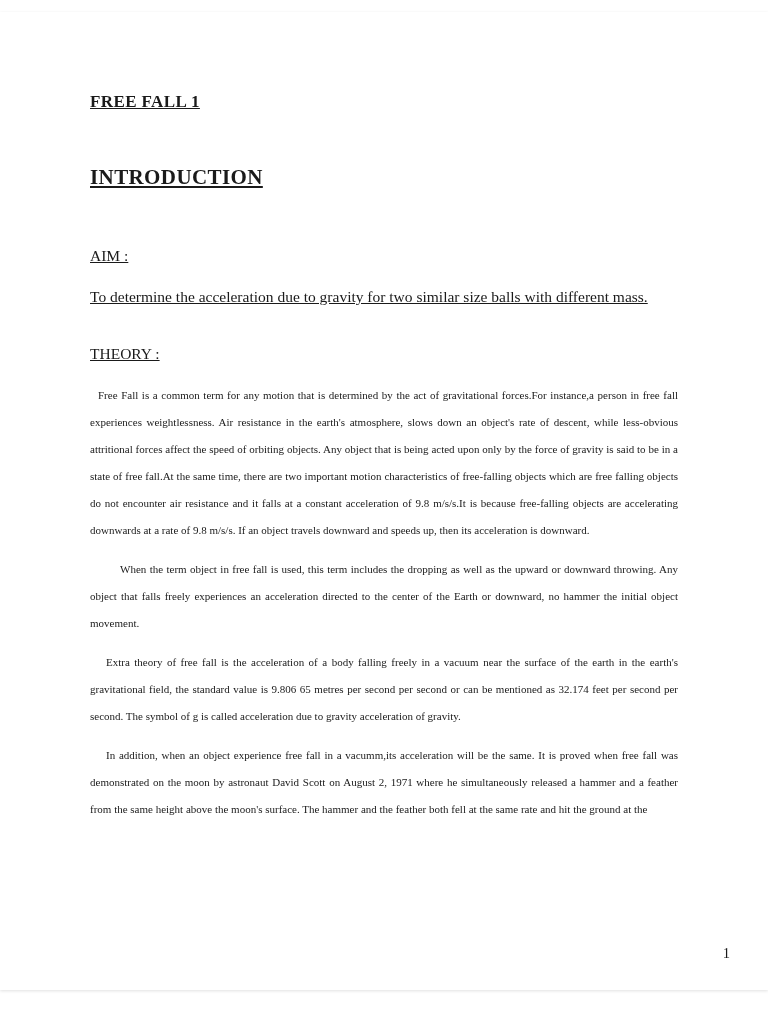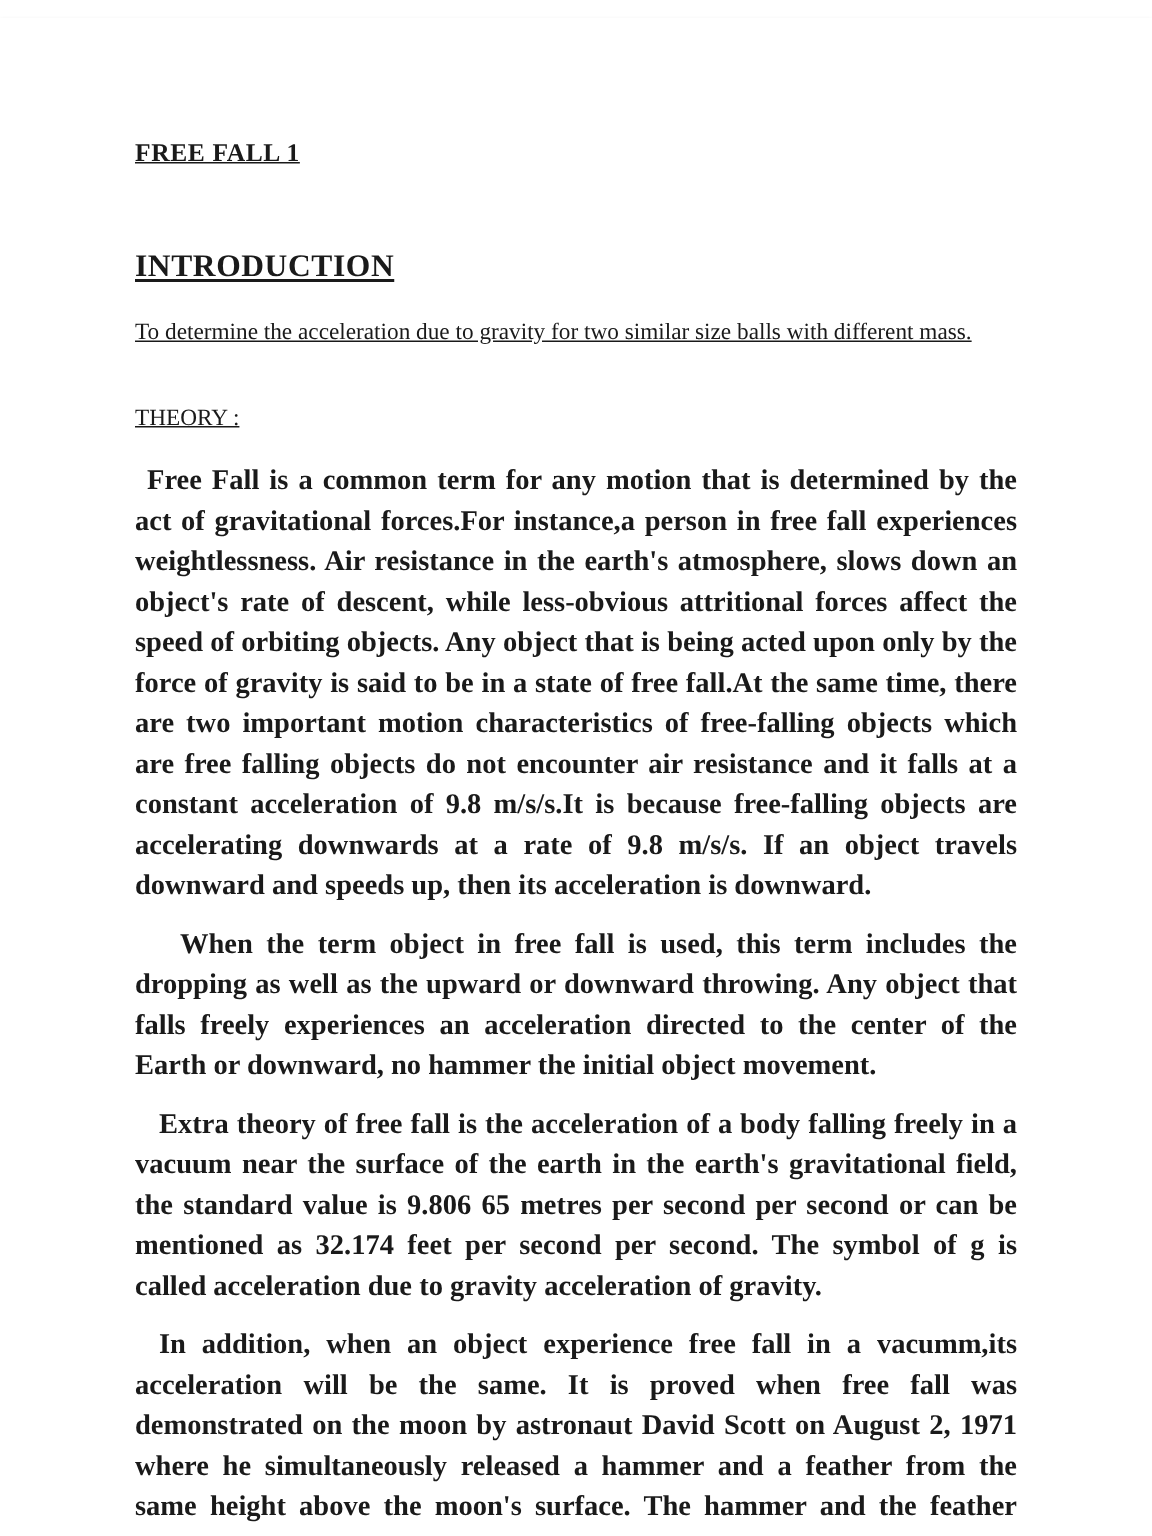--- a/index.html
+++ b/index.html
@@ -44,26 +44,25 @@
   .sub-label.theory {
     margin-top: 35px;
   }
   .aim-text {
     font-size: 15.5px;
     margin-top: 18px;
     line-height: 27px;
     text-decoration: underline;
   }
   p.body-para {
-    font-size: 19px;
+    font-size: 11px;
     line-height: 27px;
     text-align: justify;
     margin-top: 12px;
     color: #1a1a1a;
-    font-weight: bold;
   }
   p.body-para.first {
     margin-top: 19px;
   }
   .indent-sm { text-indent: 8px; }
   .indent-md { text-indent: 16px; }
   .indent-lg { text-indent: 30px; }
   .page-number {
     position: absolute;
     right: 38px;
@@ -75,20 +74,21 @@
 </head>
 <body>
 
 <div class="viewer">
   <div class="page">
 
     <h1 class="doc-title">FREE FALL 1</h1>
 
     <h2 class="section-heading">INTRODUCTION</h2>
 
+    <div class="sub-label">AIM :</div>
 
     <p class="aim-text">To determine the acceleration due to gravity for two similar size balls with different mass.</p>
 
     <div class="sub-label theory">THEORY :</div>
 
     <p class="body-para first indent-sm">Free Fall is a common term for any motion that is determined by the act of gravitational forces.For instance,a person in free fall experiences weightlessness. Air resistance in the earth's atmosphere, slows down an object's rate of descent, while less-obvious attritional forces affect the speed of orbiting objects. Any object that is being acted upon only by the force of gravity is said to be in a state of free fall.At the same time, there are two important motion characteristics of free-falling objects which are free falling objects do not encounter air resistance and it falls at a constant acceleration of 9.8 m/s/s.It is because free-falling objects are accelerating downwards at a rate of 9.8 m/s/s. If an object travels downward and speeds up, then its acceleration is downward.</p>
 
     <p class="body-para indent-lg">When the term object in free fall is used, this term includes the dropping as well as the upward or downward throwing. Any object that falls freely experiences an acceleration directed to the center of the Earth or downward, no hammer the initial object movement.</p>
 
     <p class="body-para indent-md">Extra theory of free fall is the acceleration of a body falling freely in a vacuum near the surface of the earth in the earth's gravitational field, the standard value is 9.806 65 metres per second per second or can be mentioned as 32.174 feet per second per second. The symbol of g is called acceleration due to gravity acceleration of gravity.</p>

